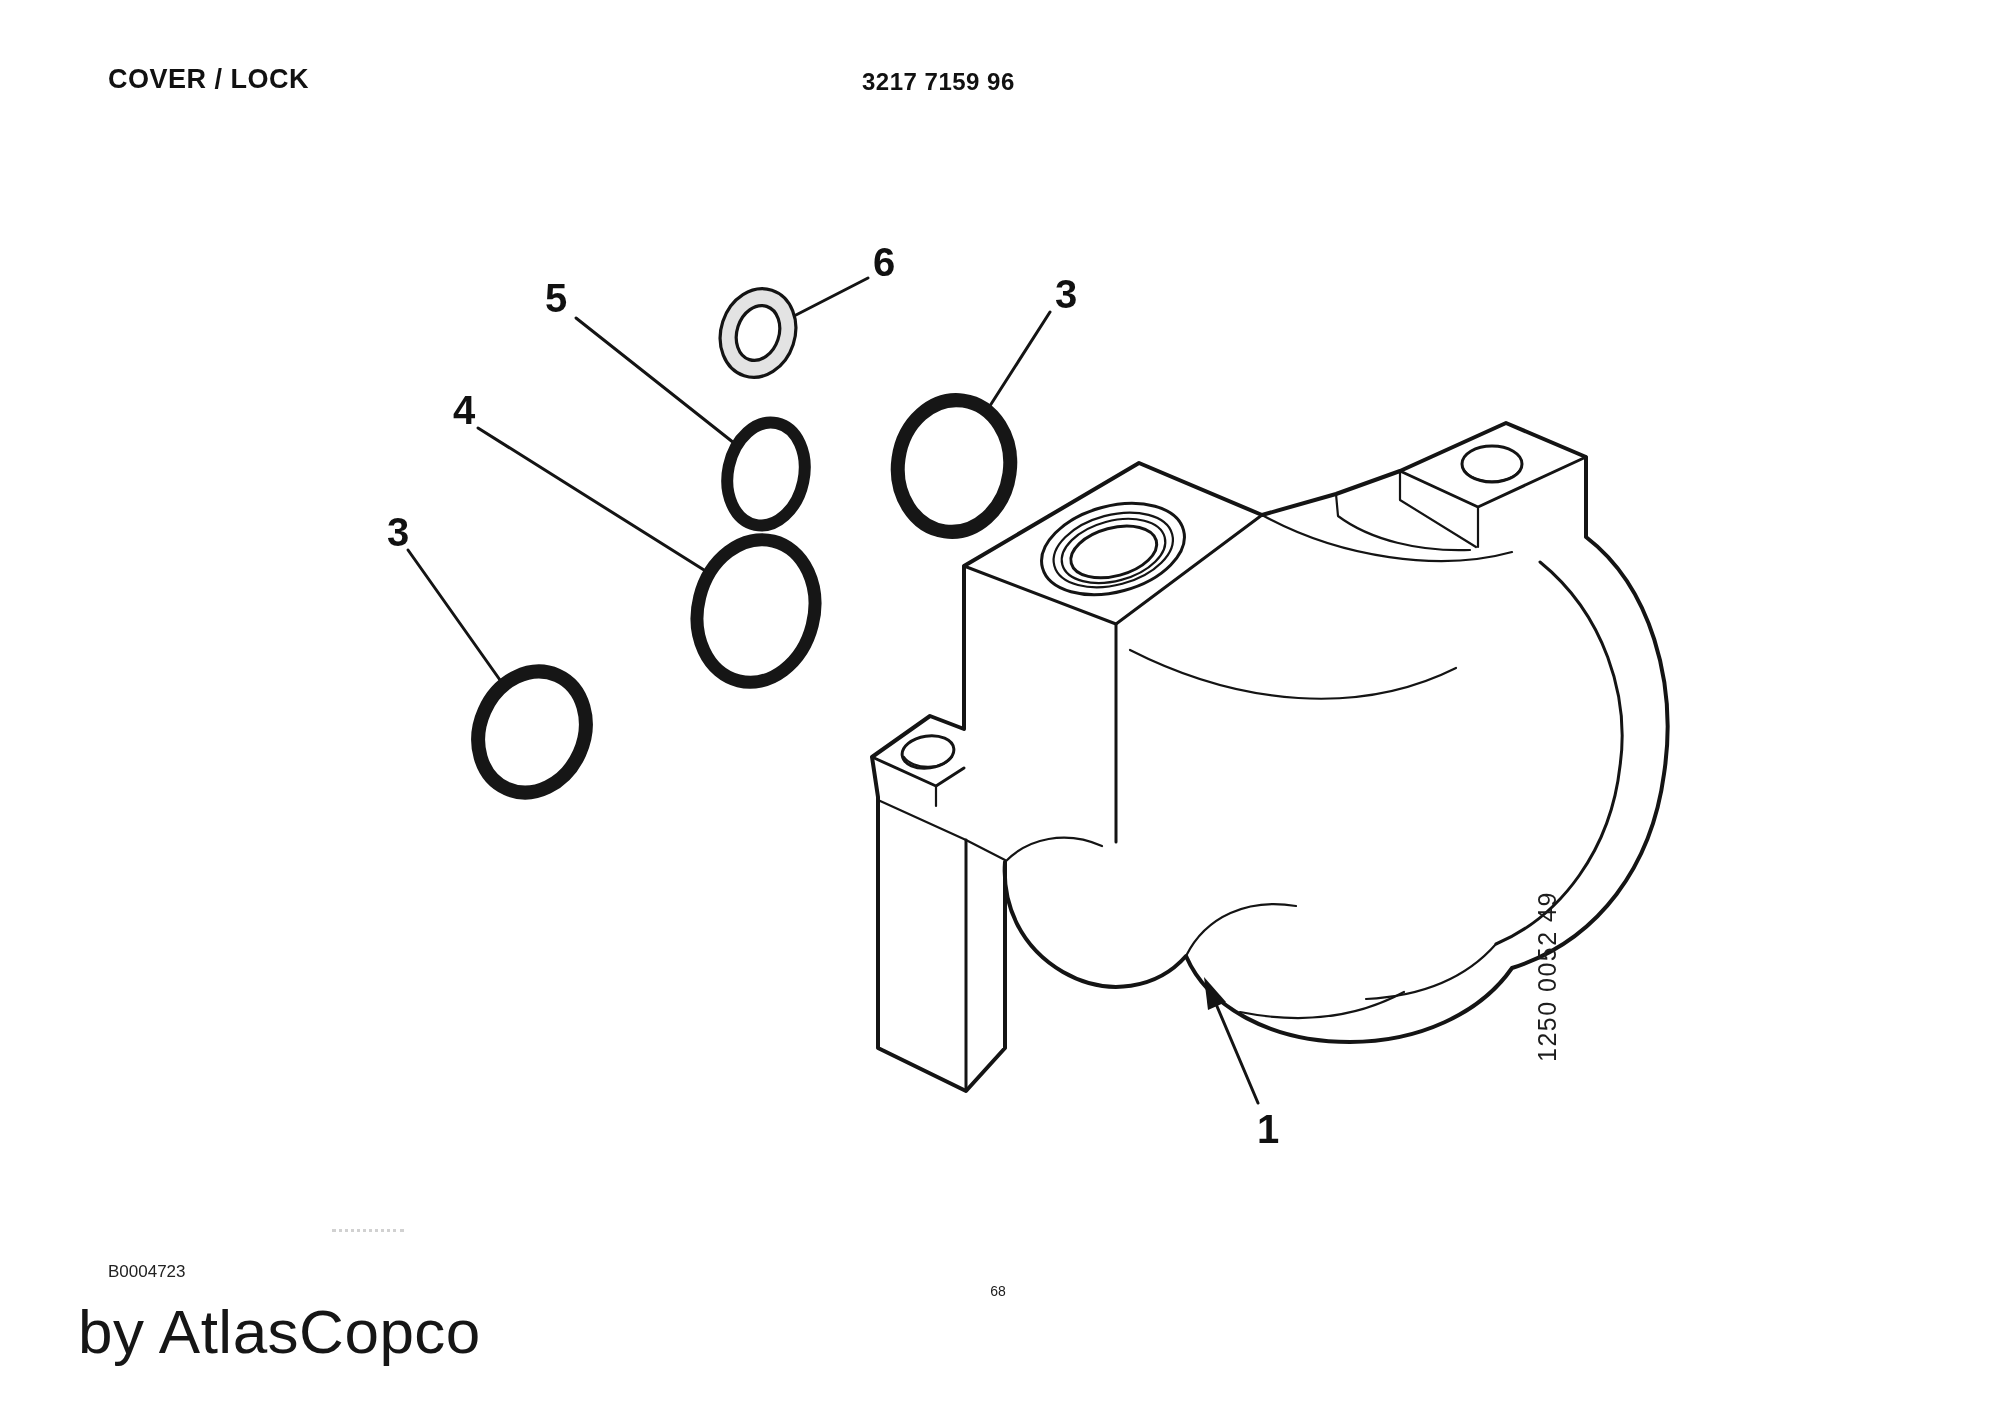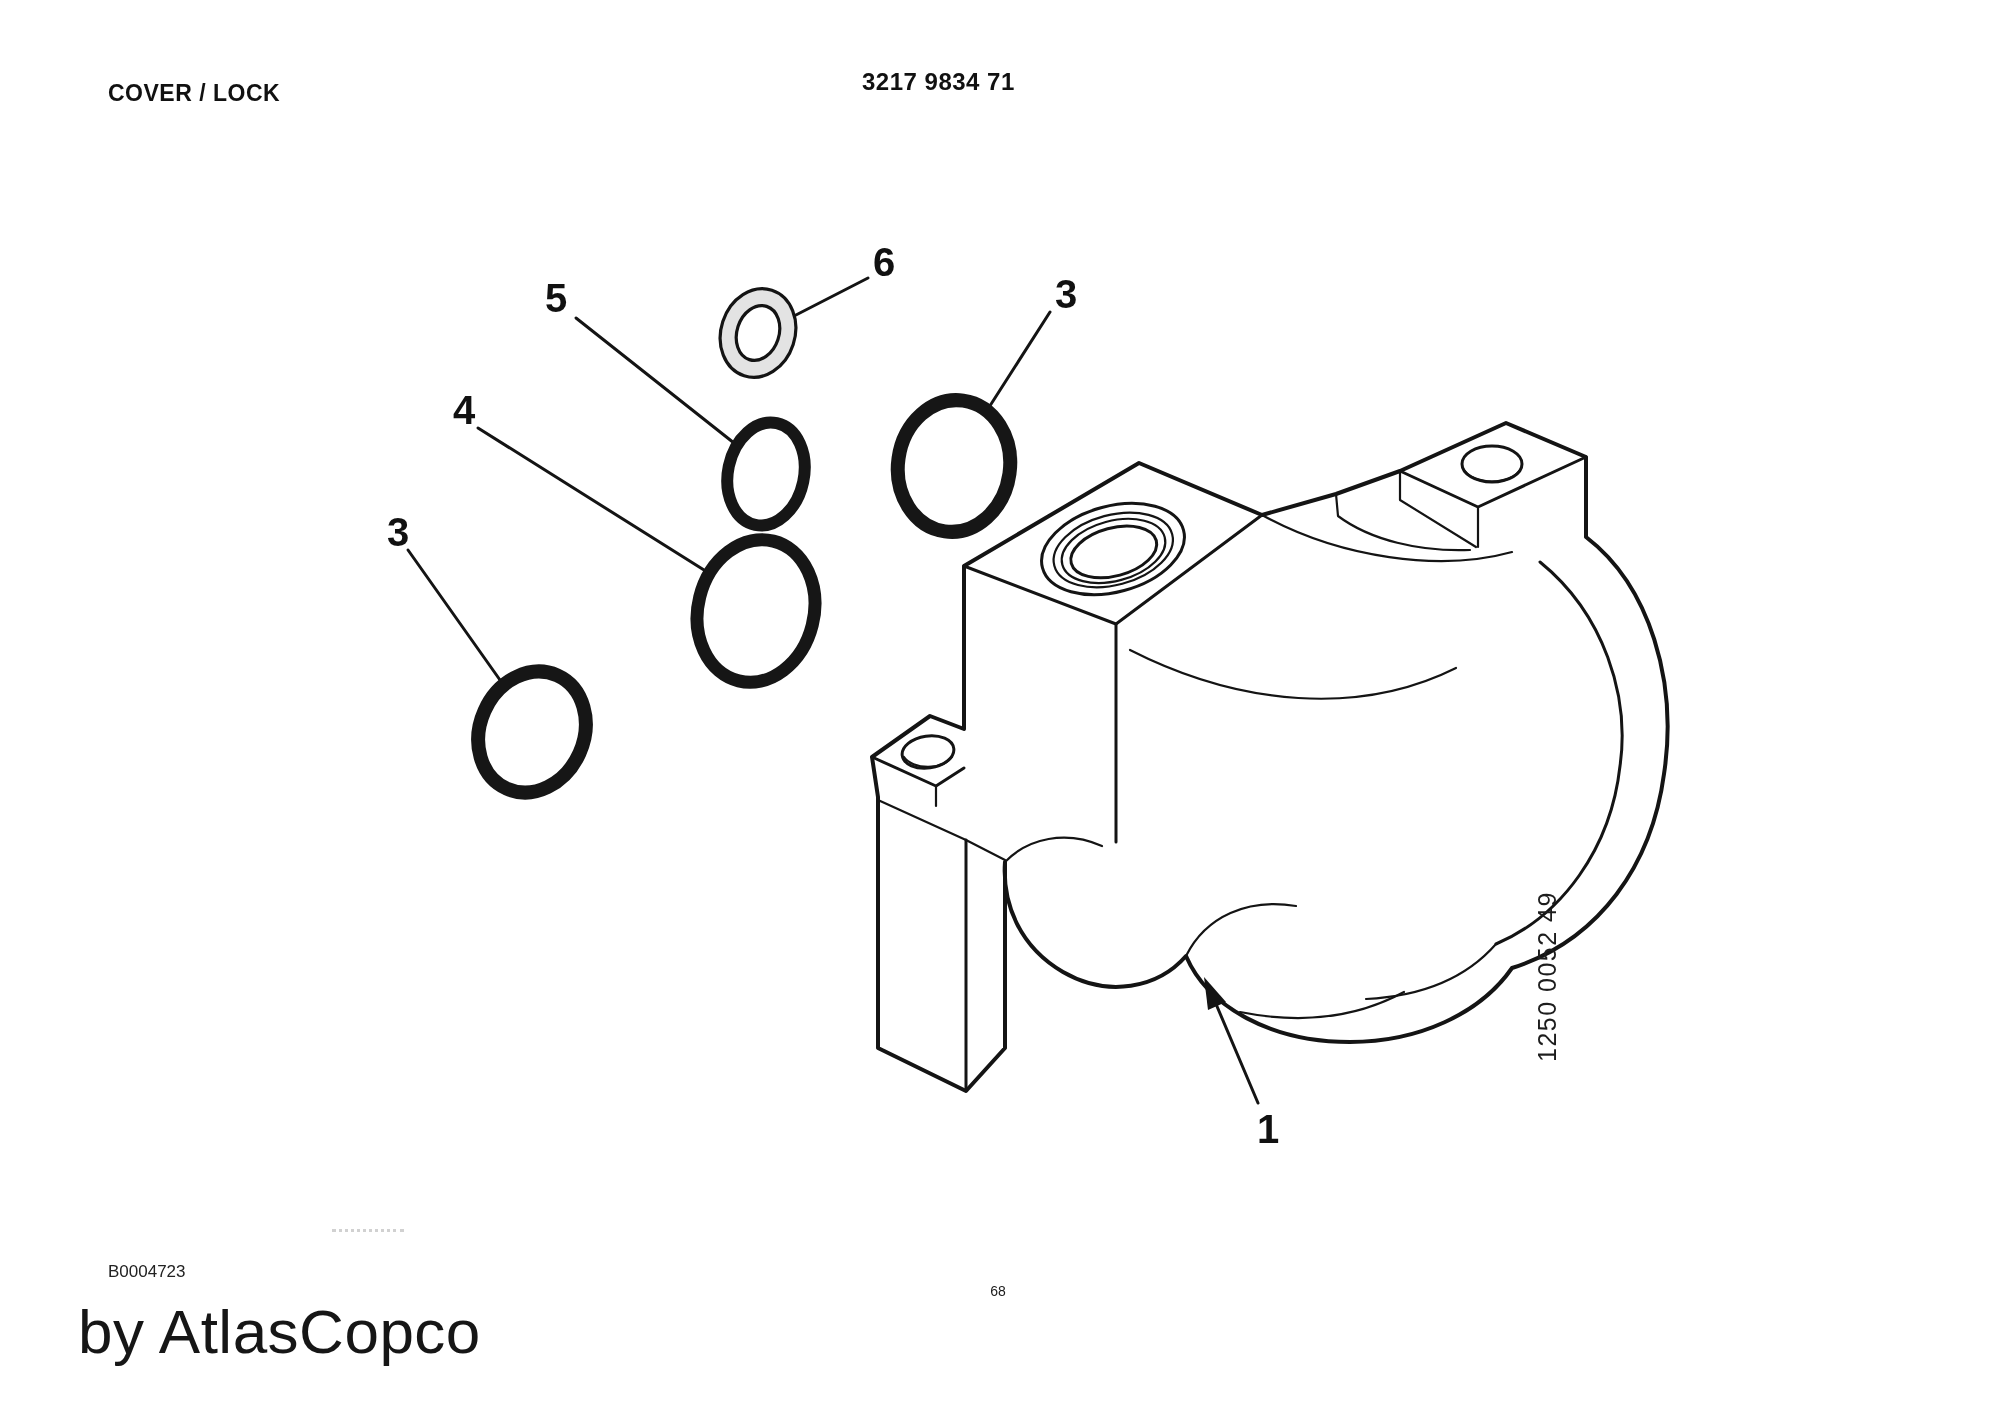--- a/index.html
+++ b/index.html
@@ -3,21 +3,21 @@
 <meta charset="utf-8">
 <style>
   * { margin:0; padding:0; box-sizing:border-box; }
   html, body { background:#ffffff; }
   .page {
     position:relative; width:2000px; height:1415px;
     background:#ffffff; overflow:hidden;
     font-family:"Liberation Sans", sans-serif; color:#111;
   }
   .hdr { position:absolute; font-weight:700; letter-spacing:.5px; white-space:nowrap; }
-  .title  { left:108px; top:80px;  font-size:23px; }
+  .title  { left:108px; top:64px;  font-size:27px; }
   .partno { left:862px; top:68px;  font-size:24px; }
   svg.diagram { position:absolute; left:0; top:0; width:2000px; height:1415px; }
   .doc-code { position:absolute; left:108px; top:1262px; font-size:17px; color:#222; }
   .page-num { position:absolute; left:958px; top:1283px; width:80px; text-align:center; font-size:14px; color:#1a1a1a; }
   .credit   { position:absolute; left:78px;  top:1296px; font-size:62px; font-weight:400; letter-spacing:.5px; color:#161616; white-space:nowrap; }
   .scan-artifact { position:absolute; left:332px; top:1228px; width:72px; height:4px;
                    border-bottom:3px dotted #c6c6c6; opacity:.8; }
 
   
   .outline { fill:#ffffff; stroke:#141414; stroke-width:4; stroke-linejoin:round; stroke-linecap:round; }
@@ -30,21 +30,21 @@
   .callout { font-family:"Liberation Sans", sans-serif; font-size:40px; font-weight:700; fill:#111; }
   .vref    { font-family:"Liberation Sans", sans-serif; font-size:25px; fill:#1d1d1d; letter-spacing:1.5px; }
   .arrowhead { fill:#141414; stroke:none; }
 </style>
 </head>
 <body>
 
 <div class="page">
 
   <div class="hdr title">COVER / LOCK</div>
-  <div class="hdr partno">3217 9834 71</div>
+  <div class="hdr partno">3217 7159 96</div>
 
   <svg class="diagram" viewBox="0 0 2000 1415" aria-hidden="true">
 
     <g>
       <line class="leader" x1="868" y1="278" x2="794" y2="316"></line>
       <line class="leader" x1="576" y1="318" x2="734" y2="443"></line>
       <line class="leader" x1="478" y1="428" x2="704" y2="570"></line>
       <line class="leader" x1="408" y1="550" x2="500" y2="680"></line>
       <line class="leader" x1="1050" y1="312" x2="986" y2="412"></line>
     </g>

